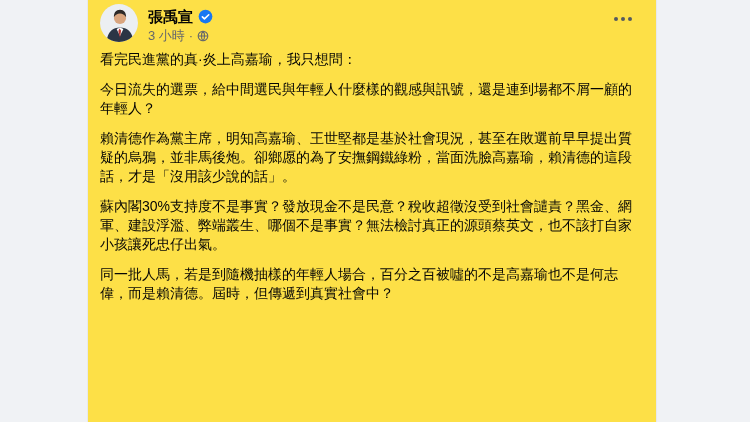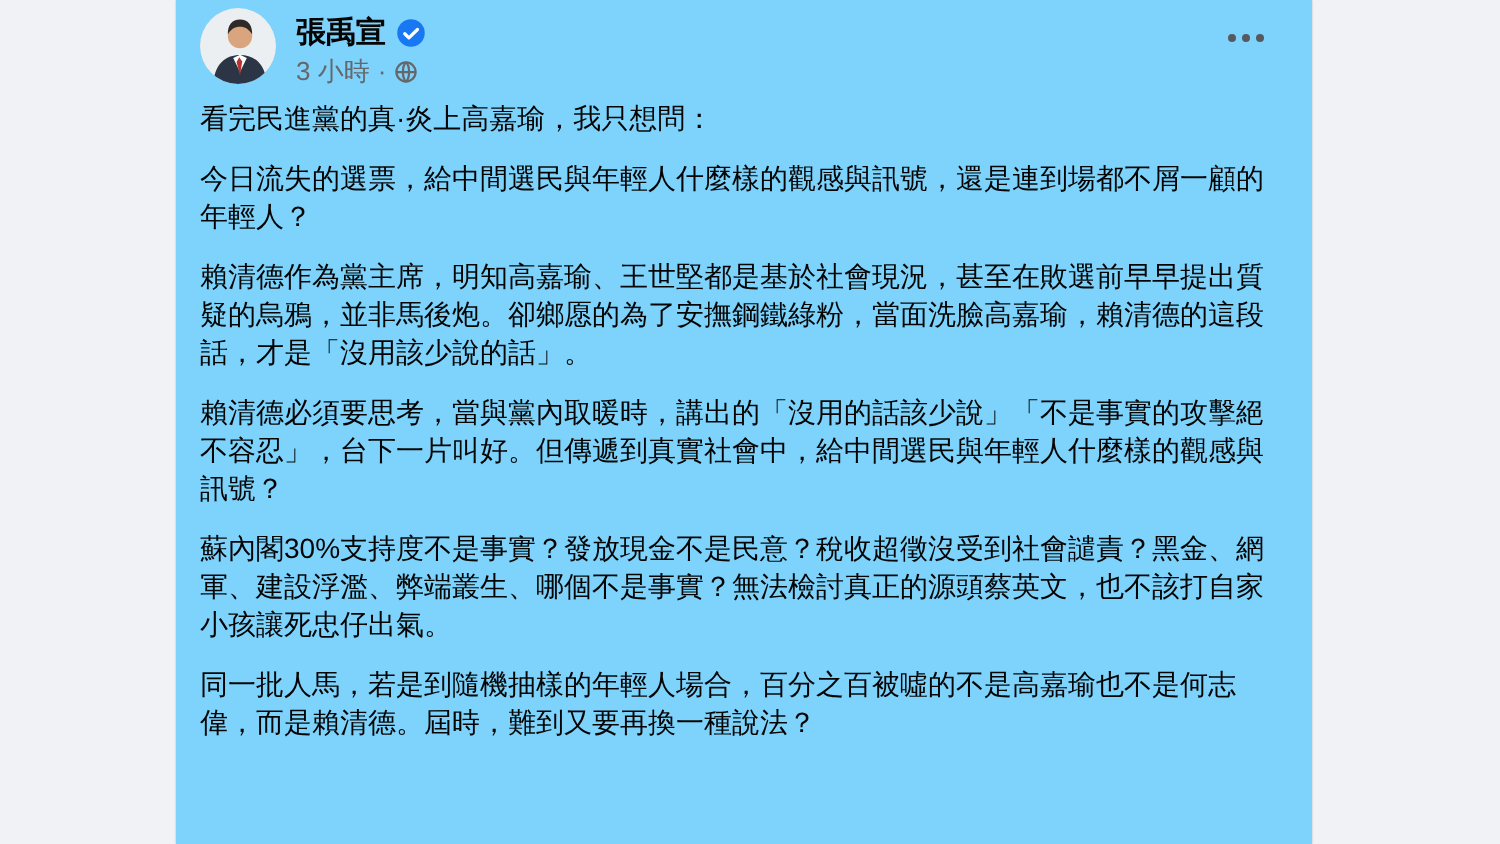--- a/index.html
+++ b/index.html
@@ -13,21 +13,21 @@
     font-family: "Liberation Sans", sans-serif;
     overflow: hidden;
     position: relative;
   }
   .card {
     position: absolute;
     left: 88px;
     top: 0;
     width: 568px;
     height: 422px;
-    background: #7dd3fc;
+    background: #fde047;
     box-shadow: 0 0 1px rgba(0,0,0,0.22);
     box-sizing: border-box;
   }
   .header {
     position: relative;
     display: flex;
     gap: 10px;
     padding: 4px 12px 0 12px;
     align-items: flex-start;
   }
@@ -137,18 +137,17 @@
       <span class="dot"></span>
       <span class="dot"></span>
     </button>
 
   </div>
 
   <div class="post-body">
     <p>看完民進黨的真·炎上高嘉瑜，我只想問：</p>
     <p>今日流失的選票，給中間選民與年輕人什麼樣的觀感與訊號，還是連到場都不屑一顧的年輕人？</p>
     <p>賴清德作為黨主席，明知高嘉瑜、王世堅都是基於社會現況，甚至在敗選前早早提出質疑的烏鴉，並非馬後炮。卻鄉愿的為了安撫鋼鐵綠粉，當面洗臉高嘉瑜，賴清德的這段話，才是「沒用該少說的話」。</p>
-    <p>賴清德必須要思考，當與黨內取暖時，講出的「沒用的話該少說」「不是事實的攻擊絕不容忍」，台下一片叫好。但傳遞到真實社會中，給中間選民與年輕人什麼樣的觀感與訊號？</p>
     <p>蘇內閣30%支持度不是事實？發放現金不是民意？稅收超徵沒受到社會譴責？黑金、網軍、建設浮濫、弊端叢生、哪個不是事實？無法檢討真正的源頭蔡英文，也不該打自家小孩讓死忠仔出氣。</p>
-    <p>同一批人馬，若是到隨機抽樣的年輕人場合，百分之百被噓的不是高嘉瑜也不是何志偉，而是賴清德。屆時，難到又要再換一種說法？</p>
+    <p>同一批人馬，若是到隨機抽樣的年輕人場合，百分之百被噓的不是高嘉瑜也不是何志偉，而是賴清德。屆時，但傳遞到真實社會中？</p>
   </div>
 
 </div>
 
 </body></html>

